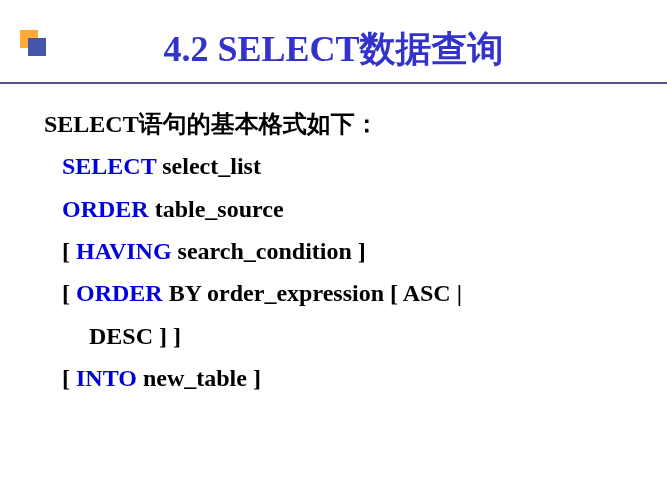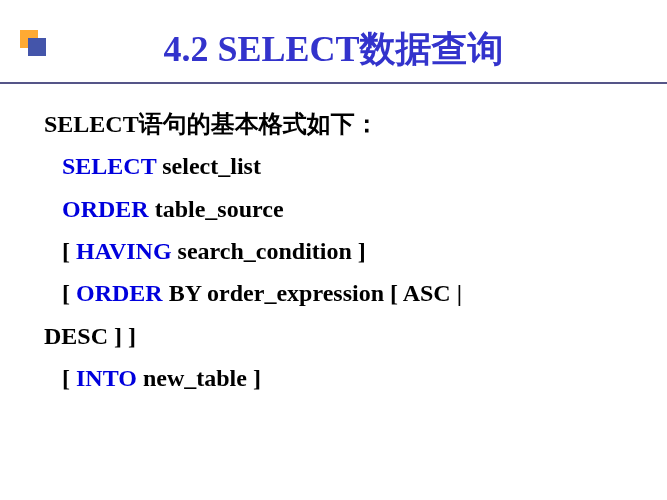--- a/index.html
+++ b/index.html
@@ -66,20 +66,21 @@
     }
     .content .indent {
       padding-left: 18px;
     }
     .kw {
       color: #0000dd;
       text-align: right;
     }
     .no-indent-continue {
       padding-left: 0;
+      margin-left: 45px;
     }
   </style>
 </head>
 <body>
 
 <div class="logo">
   <div class="logo-square1"></div>
   <div class="logo-square2"></div>
 </div>
 

